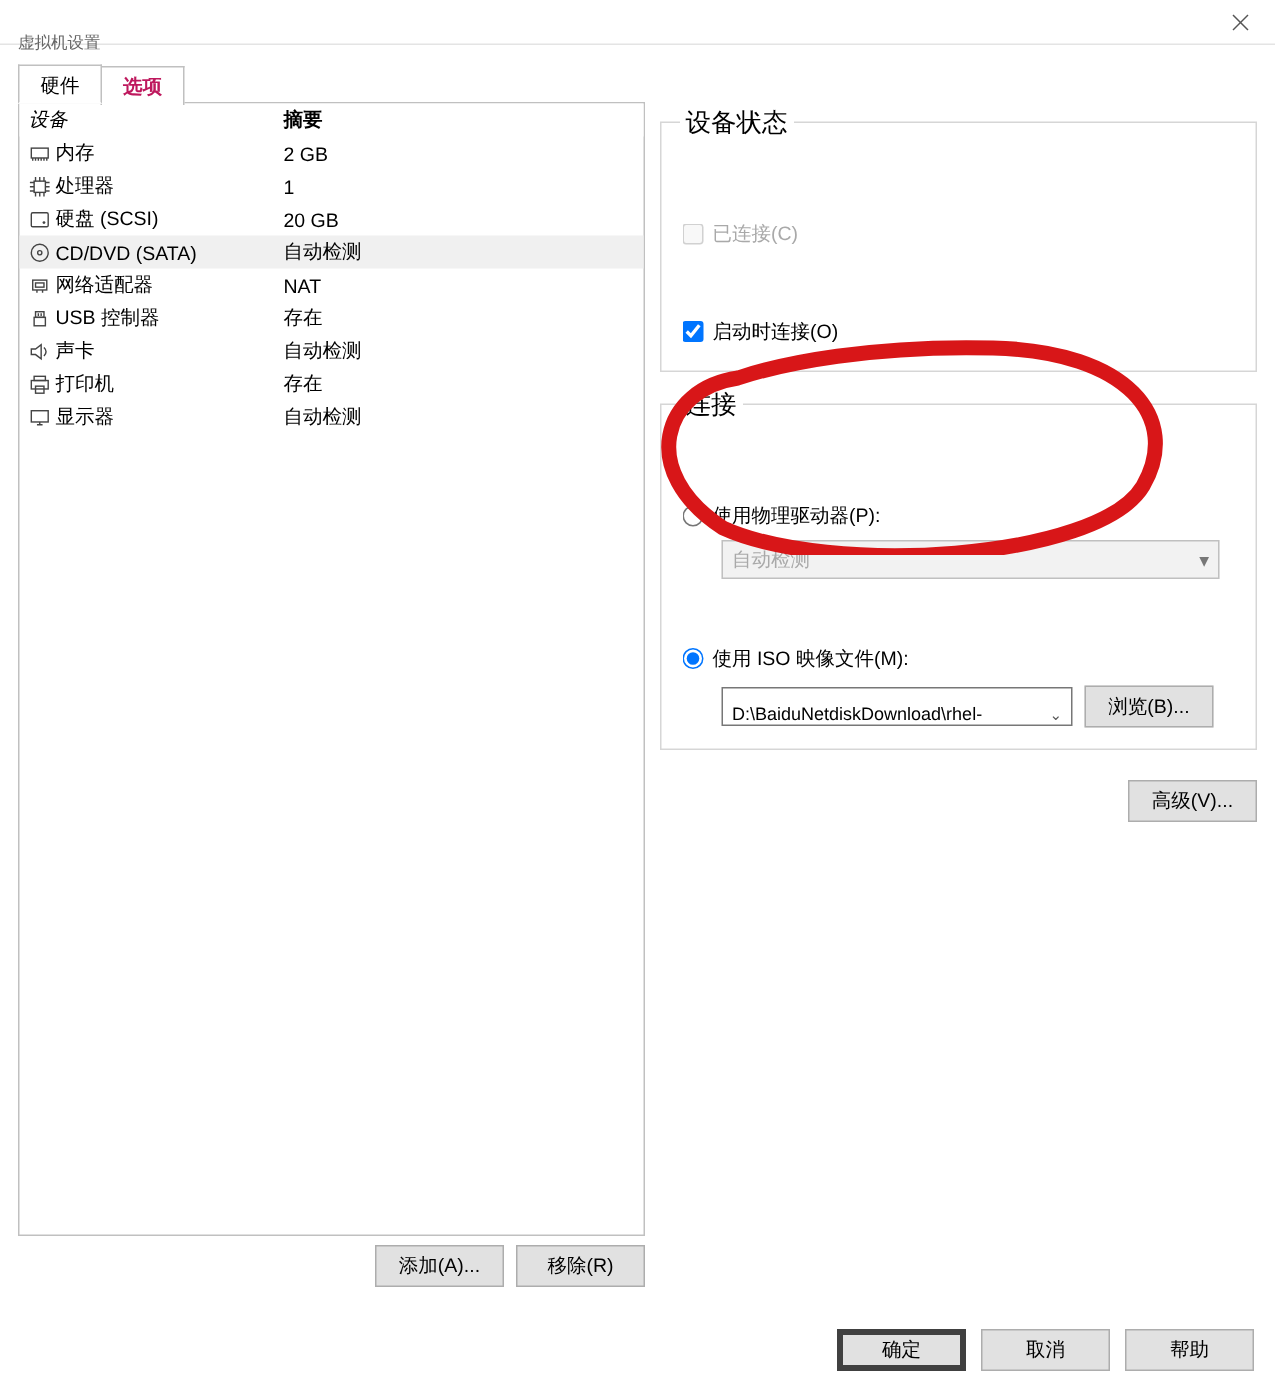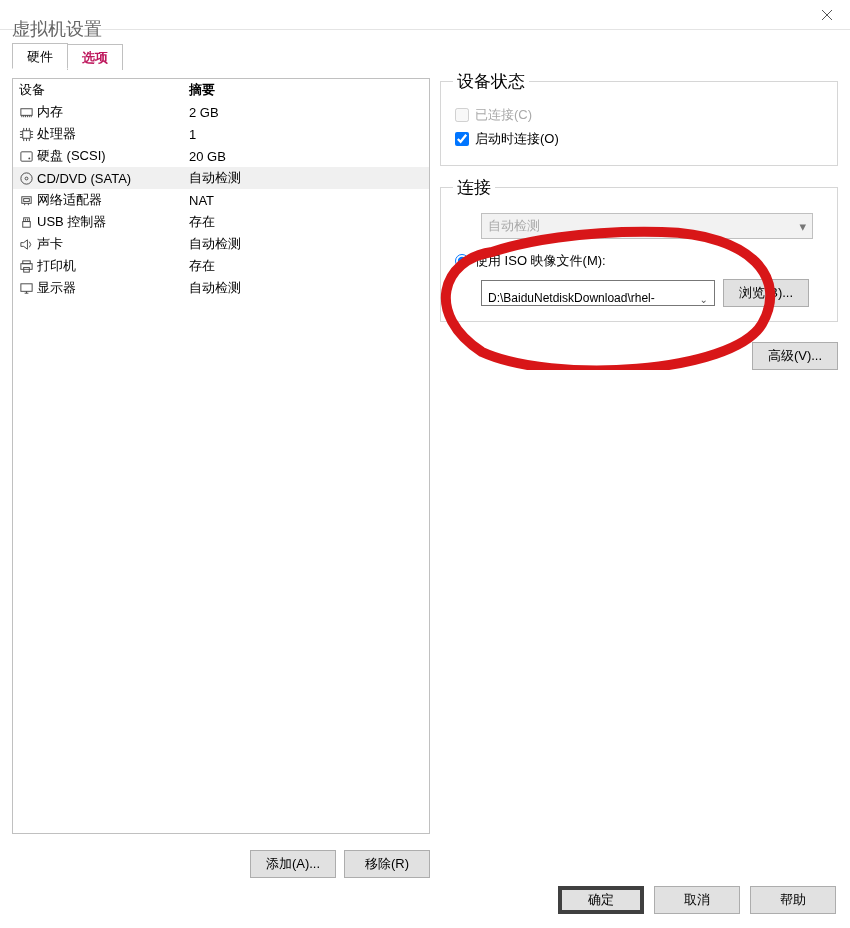--- a/index.html
+++ b/index.html
@@ -15,34 +15,34 @@
     }
     .titlebar {
       height: 30px;
       background: #fff;
       border-bottom: 1px solid #e4e4e4;
       display: flex;
       align-items: center;
       padding-left: 12px;
       justify-content: space-between;
     }
-    .title { color: #666; font-size: 18px; margin-top: 28px; }
+    .title { color: #666; font-size: 11px; margin-top: 28px; }
     .close-btn {
       width: 46px; height: 30px;
       display: flex; align-items: center; justify-content: center;
       color: #555; cursor: pointer;
     }
     .close-btn svg { width: 12px; height: 12px; }
     .content {
       padding: 12px 12px 0 12px;
       height: 850px;
       display: flex;
       gap: 10px;
     }
-    .left-pane { width: 418px; display: flex; flex-direction: column; gap: 10px; }
+    .left-pane { width: 418px; display: flex; flex-direction: column; }
     .right-pane { flex: 1; display: flex; flex-direction: column; padding-top: 28px; }
     .tabs {
       display: flex;
       height: 26px;
       position: relative;
       z-index: 2;
     }
     .tab {
       padding: 4px 14px;
       border: 1px solid #c0c0c0;
@@ -69,21 +69,21 @@
       height: 756px;
       background: #fff;
       position: relative;
     }
     .list-header {
       display: flex;
       height: 22px;
       align-items: center;
       background: #fff;
     }
-    .list-header .col1 { width: 172px; padding-left: 6px; }
+    .list-header .col1 { width: 172px; padding-left: 6px; font-style: italic; }
     .list-header .col2 { flex: 1; padding-left: 4px; font-weight: bold; }
     .hw-row {
       display: flex;
       height: 22px;
       align-items: center;
       padding-left: 4px;
     }
     .hw-row.selected { background: #f0f0f0; }
     .hw-row .icon-cell {
       width: 18px; height: 16px;
@@ -113,20 +113,21 @@
       border: 1px solid #d6d6d6;
       margin-bottom: 10px;
       padding: 10px 12px 14px 12px;
     }
     legend { padding: 0 4px; font-size: 17px; }
     .check-row, .radio-row {
       display: flex;
       align-items: center;
       height: 24px;
       gap: 6px;
+      margin-top: 41px;
     }
     .check-row input[type="checkbox"], .radio-row input[type="radio"] {
       width: 14px; height: 14px;
       margin-left: 2px;
     }
     .check-row.disabled { color: #a9a9a9; }
     .select-fake {
       width: 332px; height: 26px;
       border: 1px solid #c0c0c0;
       background: #f2f2f2;
@@ -324,20 +325,24 @@
         <span>已连接(C)</span>
       </div>
       <div class="check-row">
         <input type="checkbox" checked="" style="">
         <span>启动时连接(O)</span>
       </div>
     </fieldset>
 
     <fieldset>
       <legend>连接</legend>
+      <div class="radio-row">
+        <input type="radio" name="conn" style="">
+        <span>使用物理驱动器(P):</span>
+      </div>
       <div class="select-fake">
         <span>自动检测</span>
         <span class="chev">▾</span>
       </div>
       <div class="radio-row">
         <input type="radio" name="conn" checked="" style="">
         <span>使用 ISO 映像文件(M):</span>
       </div>
       <div class="iso-row">
         <div class="combo">

